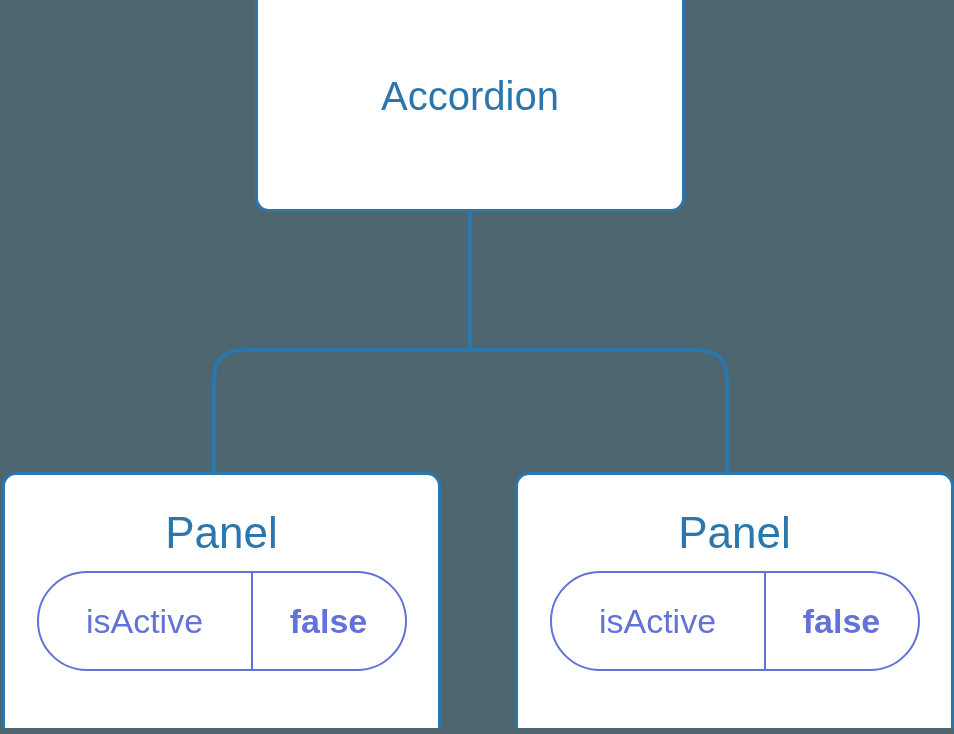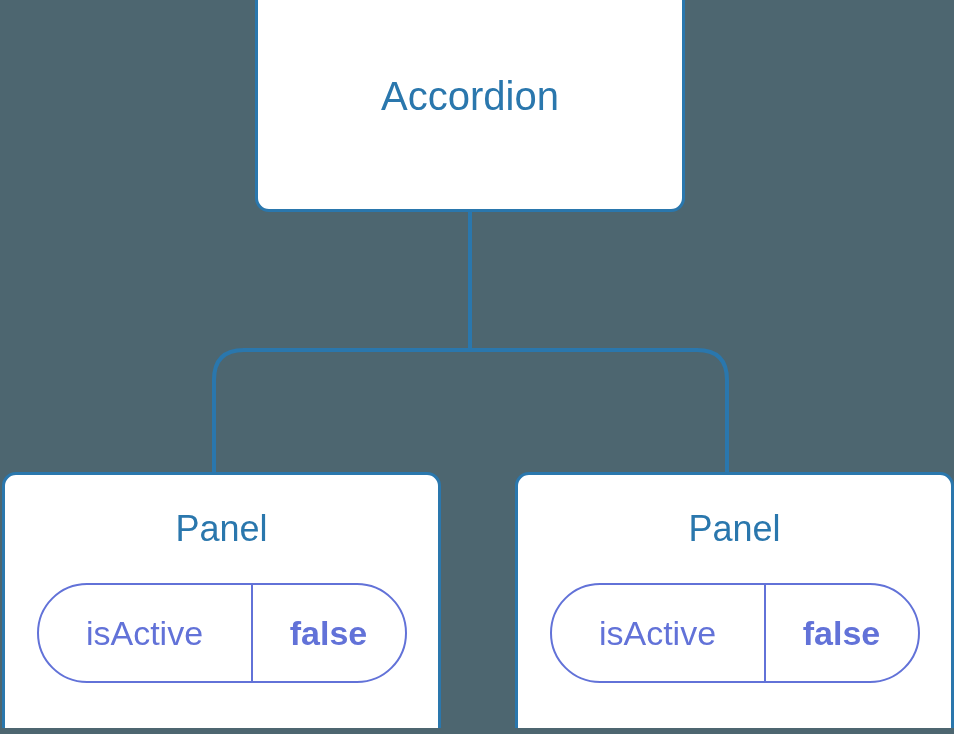--- a/index.html
+++ b/index.html
@@ -62,26 +62,26 @@
   .node-panel {
     top: 472px;
     width: 439px;
     height: 280px;
     padding-top: 36px;
   }
   .node-panel.left  { left: 2px; }
   .node-panel.right { left: 515px; }
 
   .node-panel .node-title {
-    font-size: 36px;
+    font-size: 44px;
   }
 
   
   .state-pill {
-    margin-top: 36px;
+    margin-top: 16px;
     display: flex;
     align-items: stretch;
     height: 100px;
     border: 2px solid #6272d8;
     border-radius: 50px;
     background: #ffffff;
     overflow: hidden;
     box-sizing: border-box;
   }
   .state-key,

